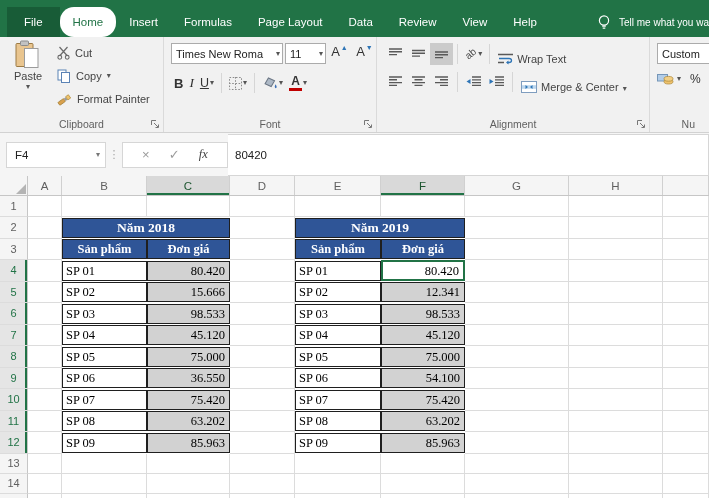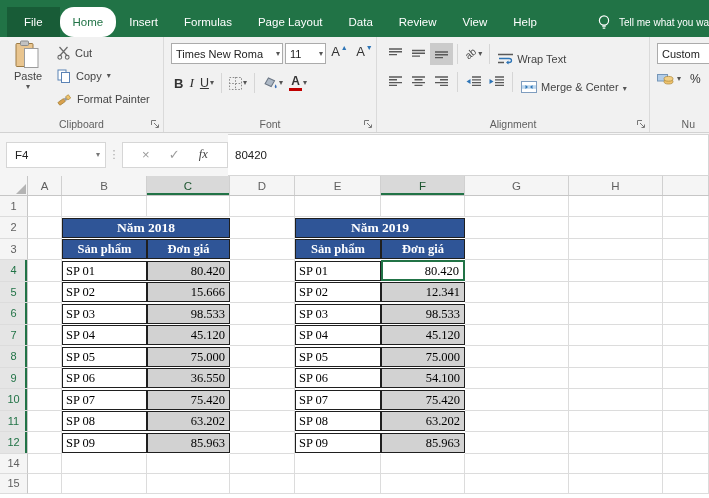--- a/index.html
+++ b/index.html
@@ -523,36 +523,48 @@
       <div class="tcell tprod" style="width: 85px;">SP 09</div>
       <div class="tcell tval selgray" style="width: 83px;">85.963</div>
       <div class="cell" style="width: 65px;"></div>
       <div class="tcell tprod" style="width: 86px;">SP 09</div>
       <div class="tcell tval selgray" style="width: 84px;">85.963</div>
       <div class="cell" style="width: 104px;"></div>
       <div class="cell" style="width: 94px;"></div>
       <div class="cell" style="width: 46px;"></div>
     </div>
     <div class="grow" style="height: 20px;">
-      <div class="rowhdr">14</div>
+      <div class="rowhdr">13</div>
       <div class="cell" style="width: 34px;"></div>
       <div class="cell" style="width: 85px;"></div>
       <div class="cell" style="width: 83px;"></div>
       <div class="cell" style="width: 65px;"></div>
       <div class="cell" style="width: 86px;"></div>
       <div class="cell" style="width: 84px;"></div>
       <div class="cell" style="width: 104px;"></div>
       <div class="cell" style="width: 94px;"></div>
       <div class="cell" style="width: 46px;"></div>
     </div>
     <div class="grow" style="height: 20px;">
-      <div class="rowhdr">15</div>
+      <div class="rowhdr">14</div>
       <div class="cell" style="width: 34px;"></div>
       <div class="cell" style="width: 85px;"></div>
       <div class="cell" style="width: 83px;"></div>
       <div class="cell" style="width: 65px;"></div>
       <div class="cell" style="width: 86px;"></div>
       <div class="cell" style="width: 84px;"></div>
       <div class="cell" style="width: 104px;"></div>
       <div class="cell" style="width: 94px;"></div>
       <div class="cell" style="width: 46px;"></div>
     </div>
+    <div class="grow" style="height: 20px;">
+      <div class="rowhdr">15</div>
+      <div class="cell" style="width: 34px;"></div>
+      <div class="cell" style="width: 85px;"></div>
+      <div class="cell" style="width: 83px;"></div>
+      <div class="cell" style="width: 65px;"></div>
+      <div class="cell" style="width: 86px;"></div>
+      <div class="cell" style="width: 84px;"></div>
+      <div class="cell" style="width: 104px;"></div>
+      <div class="cell" style="width: 94px;"></div>
+      <div class="cell" style="width: 46px;"></div>
+    </div>
   </div>
 
 </body></html>

